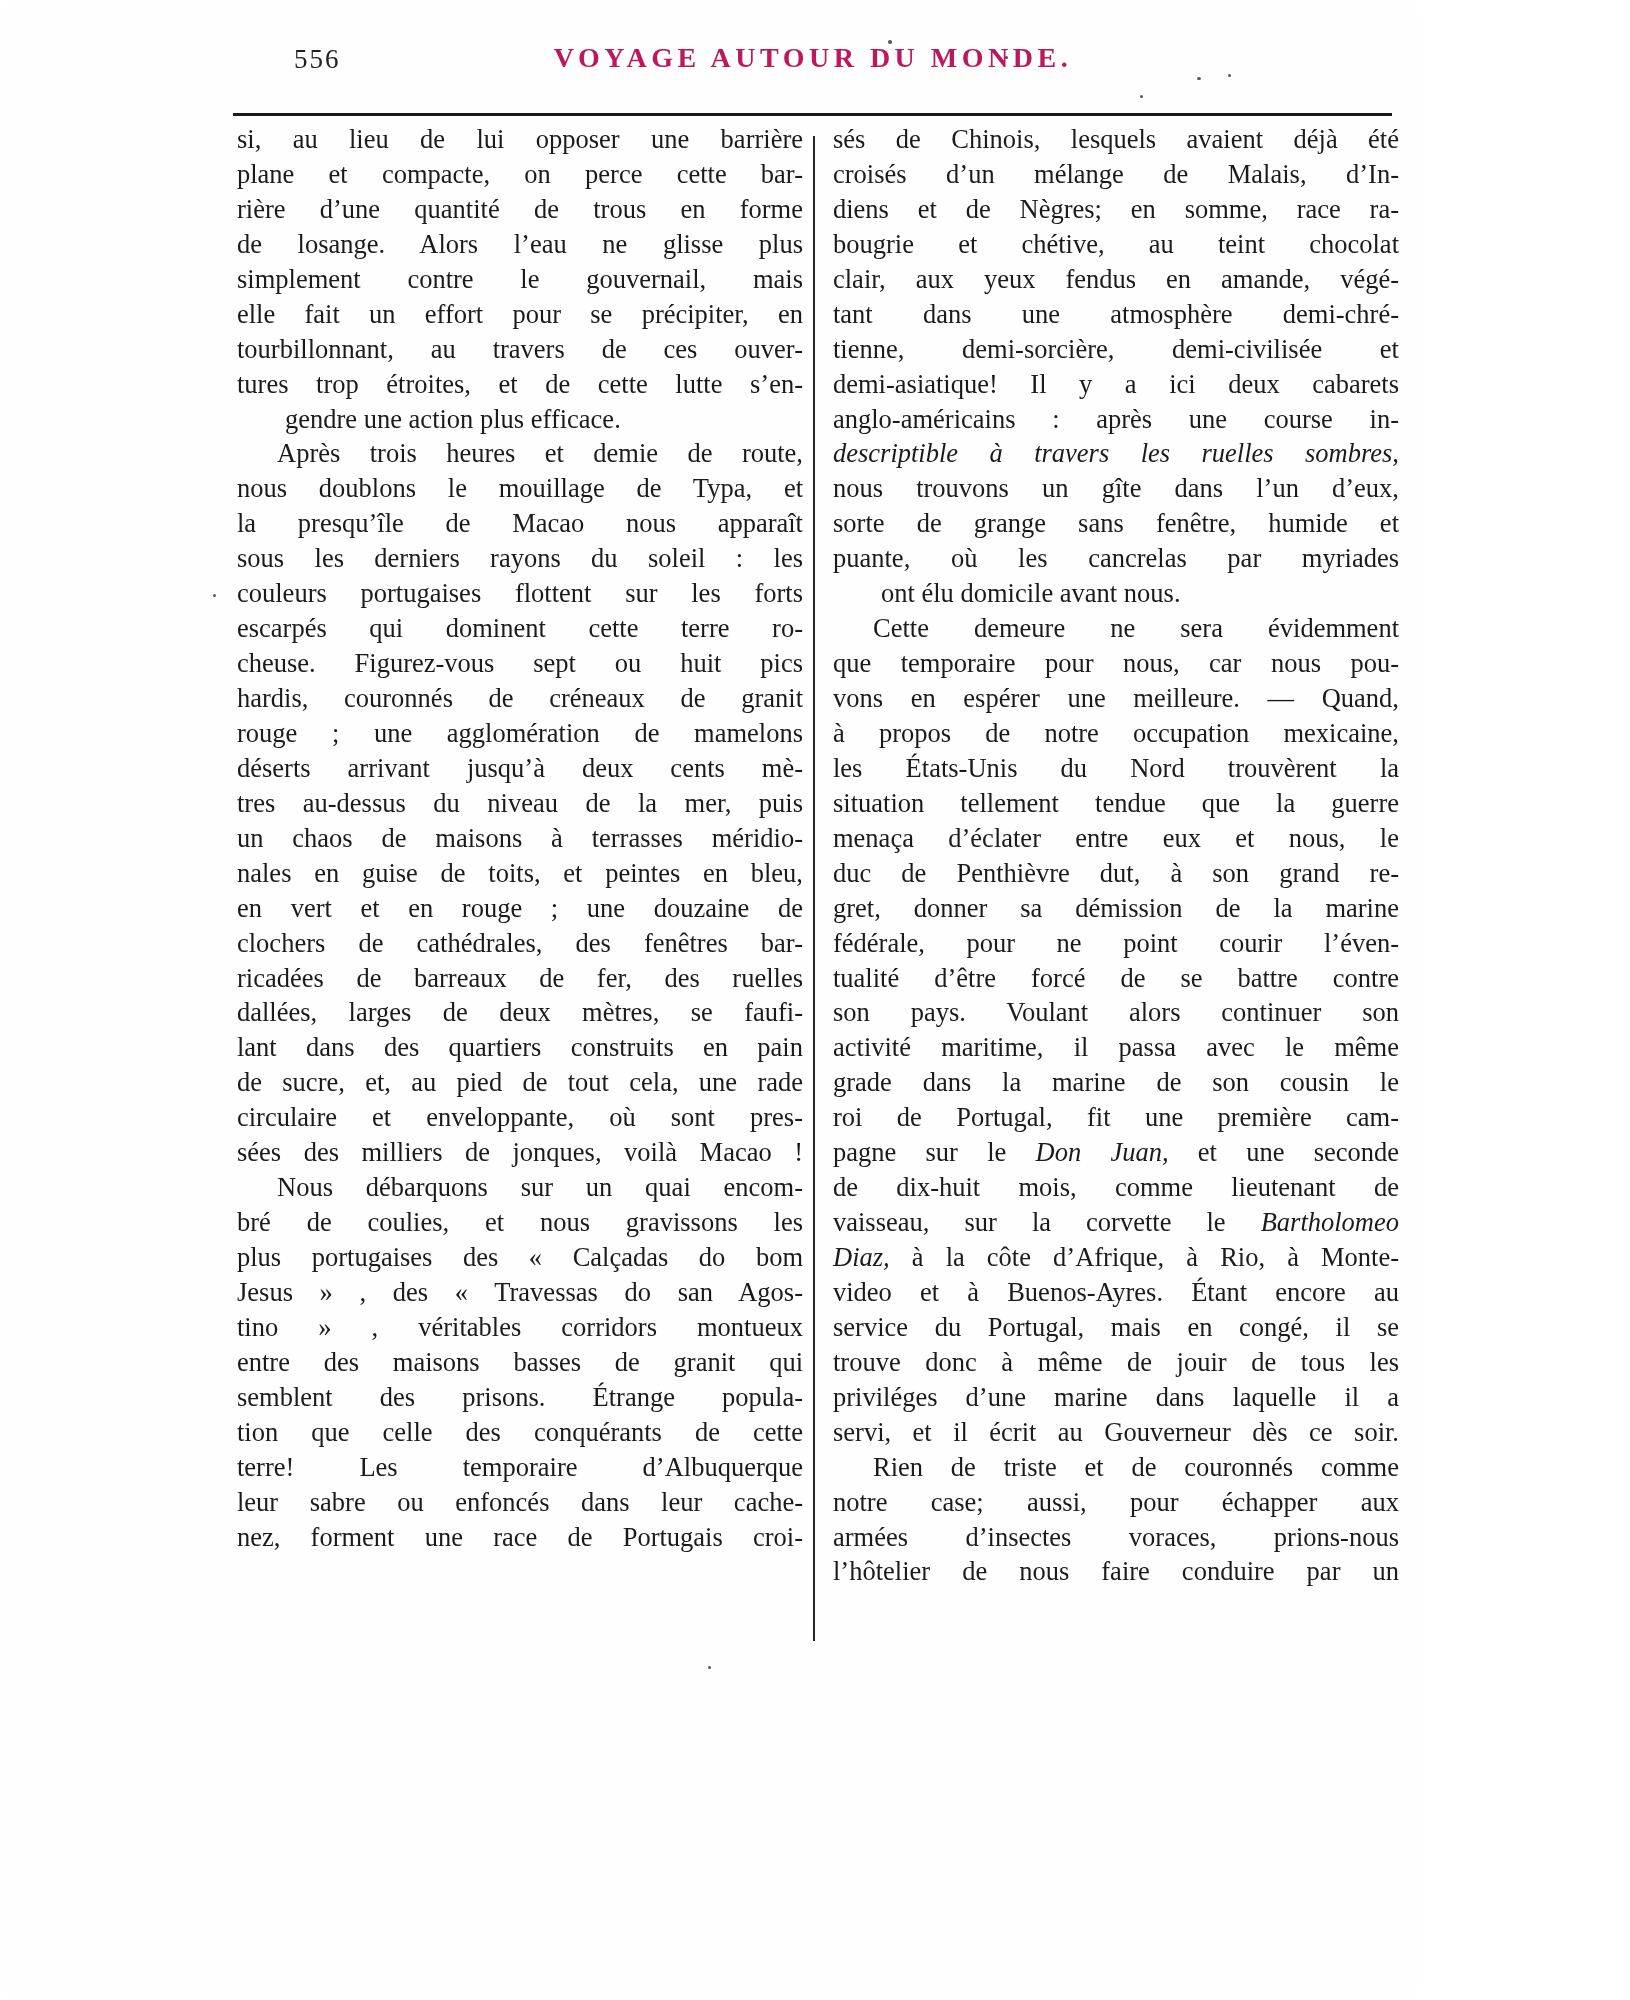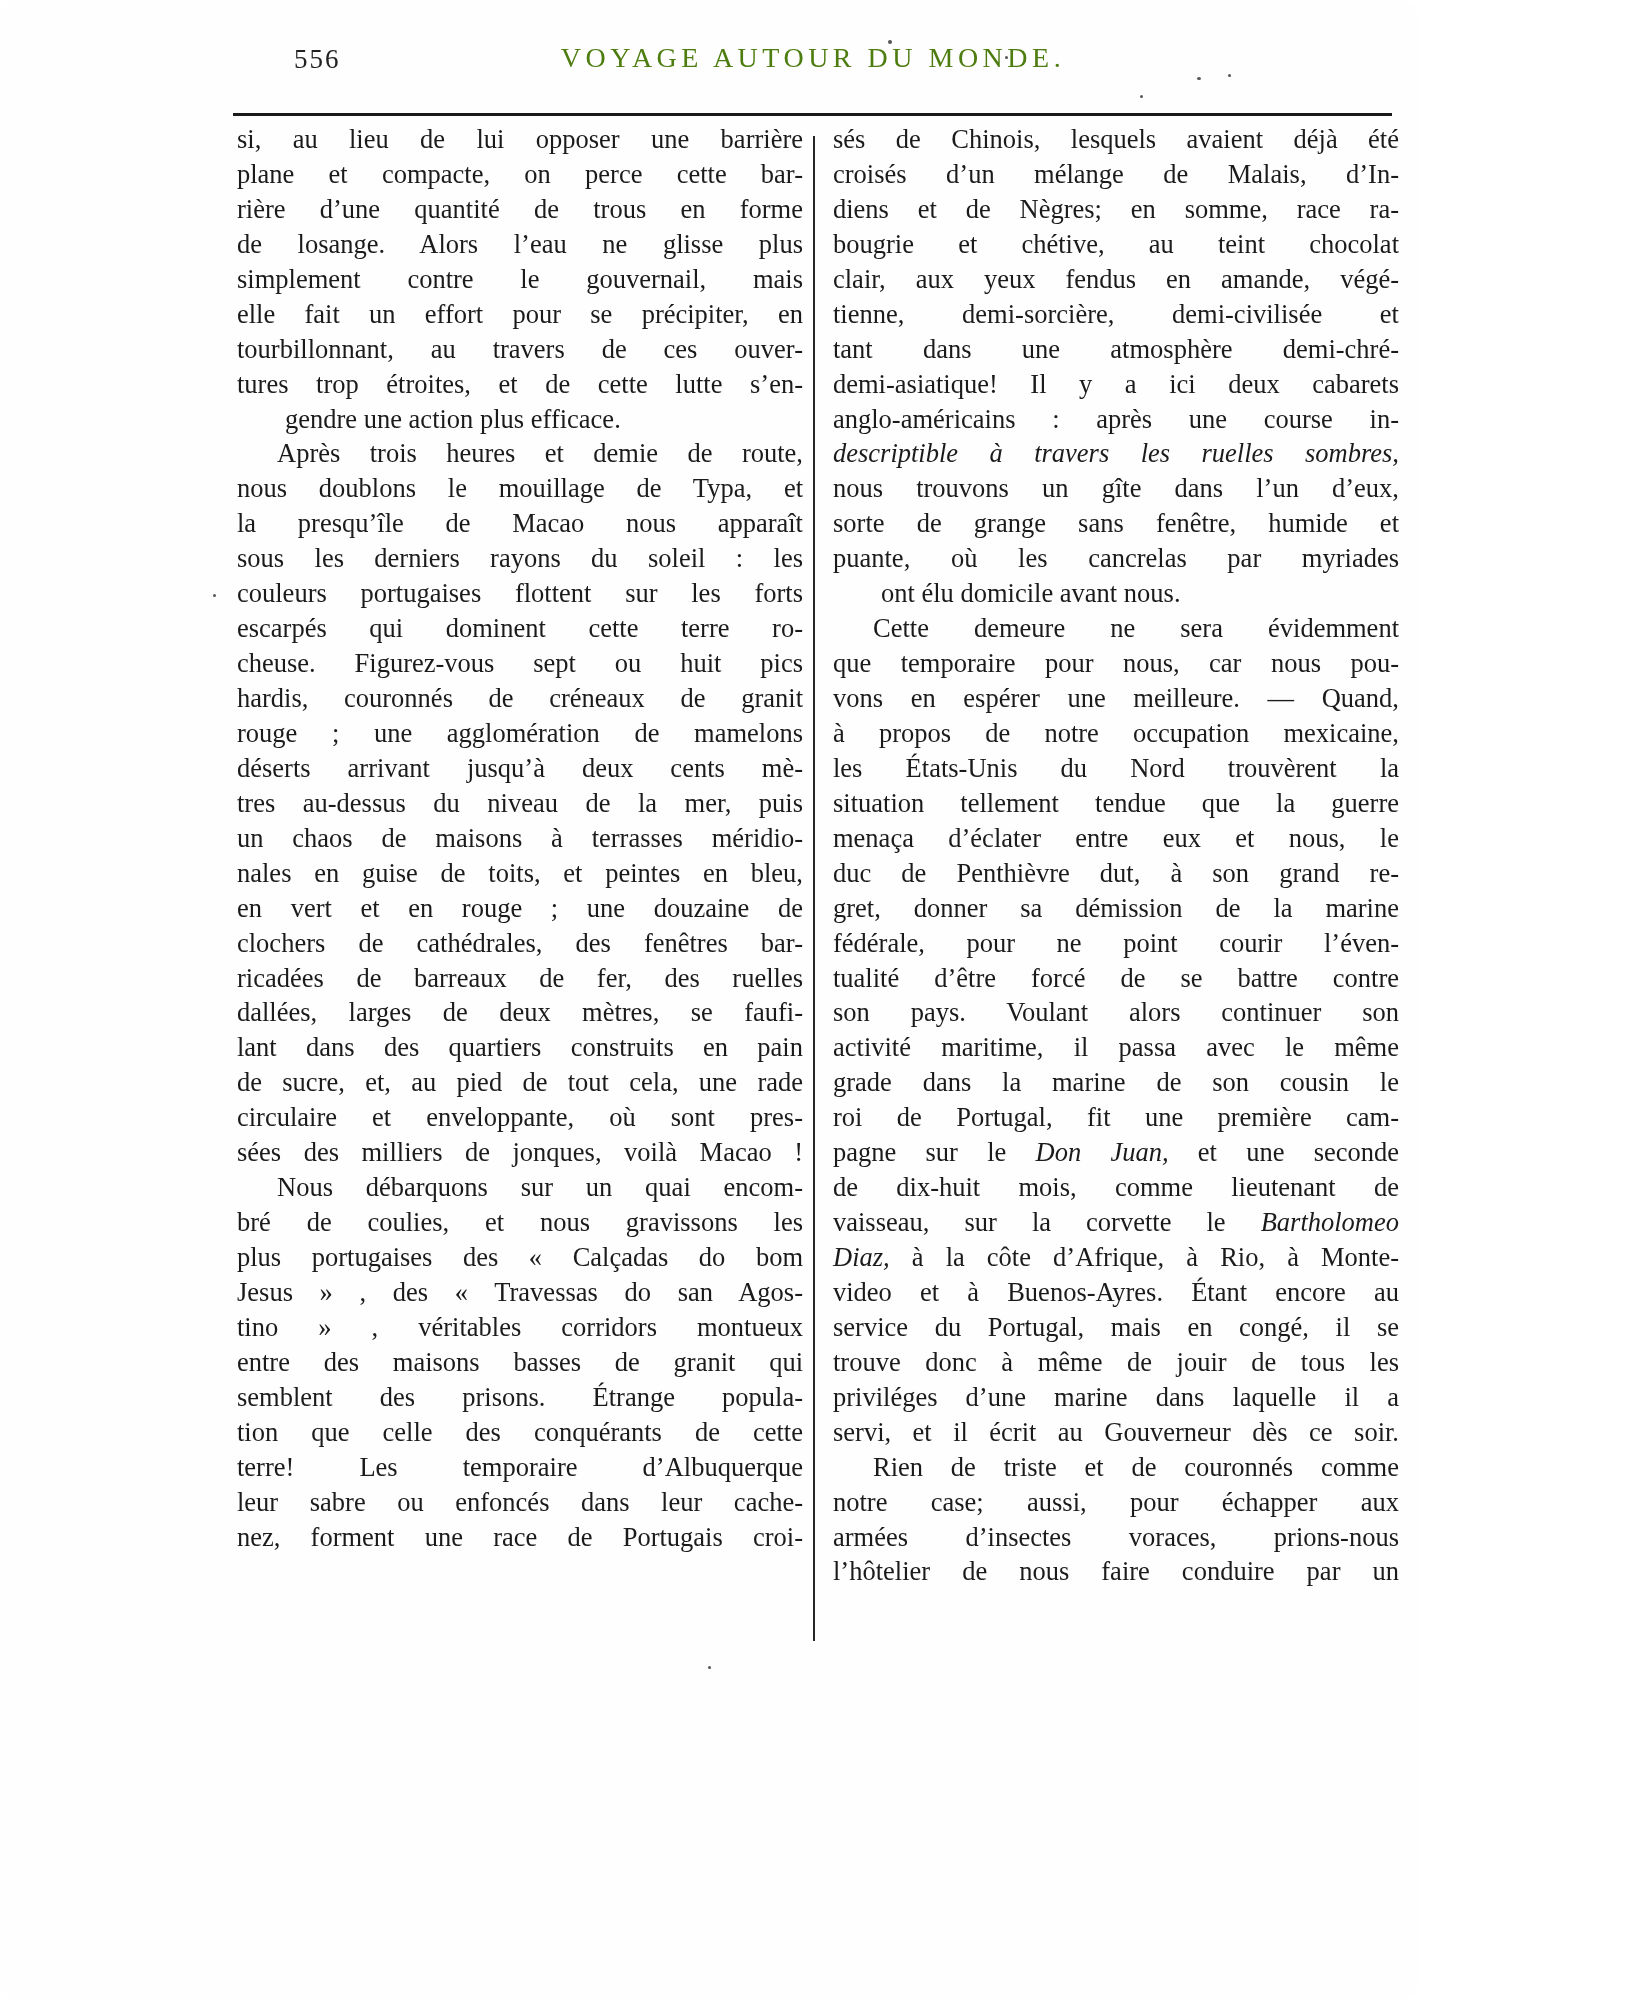--- a/index.html
+++ b/index.html
@@ -28,23 +28,23 @@
     letter-spacing: 2px;
     color: #222;
   }
   .running-title {
     position: absolute;
     left: 233px;
     top: 42px;
     width: 1160px;
     text-align: center;
     font-size: 28px;
-    font-weight: normal;
+    font-weight: bold;
     letter-spacing: 4.5px;
-    color: #4d7c0f;
+    color: #be185d;
     white-space: nowrap;
   }
   .header-rule {
     position: absolute;
     left: 233px;
     top: 113px;
     width: 1159px;
     height: 3px;
     background: #1a1a1a;
   }
@@ -139,22 +139,22 @@
       <div class="line plain"><span>leur sabre ou enfoncés dans leur cache-</span></div>
       <div class="line plain"><span>nez, forment une race de Portugais croi-</span></div>
     </div>
 
   <div class="col col-right" id="right-col">
       <div class="line plain"><span>sés de Chinois, lesquels avaient déjà été</span></div>
       <div class="line plain"><span>croisés d’un mélange de Malais, d’In-</span></div>
       <div class="line plain"><span>diens et de Nègres; en somme, race ra-</span></div>
       <div class="line plain"><span>bougrie et chétive, au teint chocolat</span></div>
       <div class="line plain"><span>clair, aux yeux fendus en amande, végé-</span></div>
+      <div class="line plain"><span>tant dans une atmosphère demi-chré-</span></div>
       <div class="line plain"><span>tienne, demi-sorcière, demi-civilisée et</span></div>
-      <div class="line plain"><span>tant dans une atmosphère demi-chré-</span></div>
       <div class="line plain"><span>demi-asiatique! Il y a ici deux cabarets</span></div>
       <div class="line plain"><span>anglo-américains : après une course in-</span></div>
       <div class="line italic-line"><span>descriptible à travers les ruelles sombres,</span></div>
       <div class="line plain"><span>nous trouvons un gîte dans l’un d’eux,</span></div>
       <div class="line plain"><span>sorte de grange sans fenêtre, humide et</span></div>
       <div class="line plain"><span>puante, où les cancrelas par myriades</span></div>
       <div class="line para-end"><span>ont élu domicile avant nous.</span></div>
       <div class="line indent"><span>Cette demeure ne sera évidemment</span></div>
       <div class="line plain"><span>que temporaire pour nous, car nous pou-</span></div>
       <div class="line plain"><span>vons en espérer une meilleure. — Quand,</span></div>

